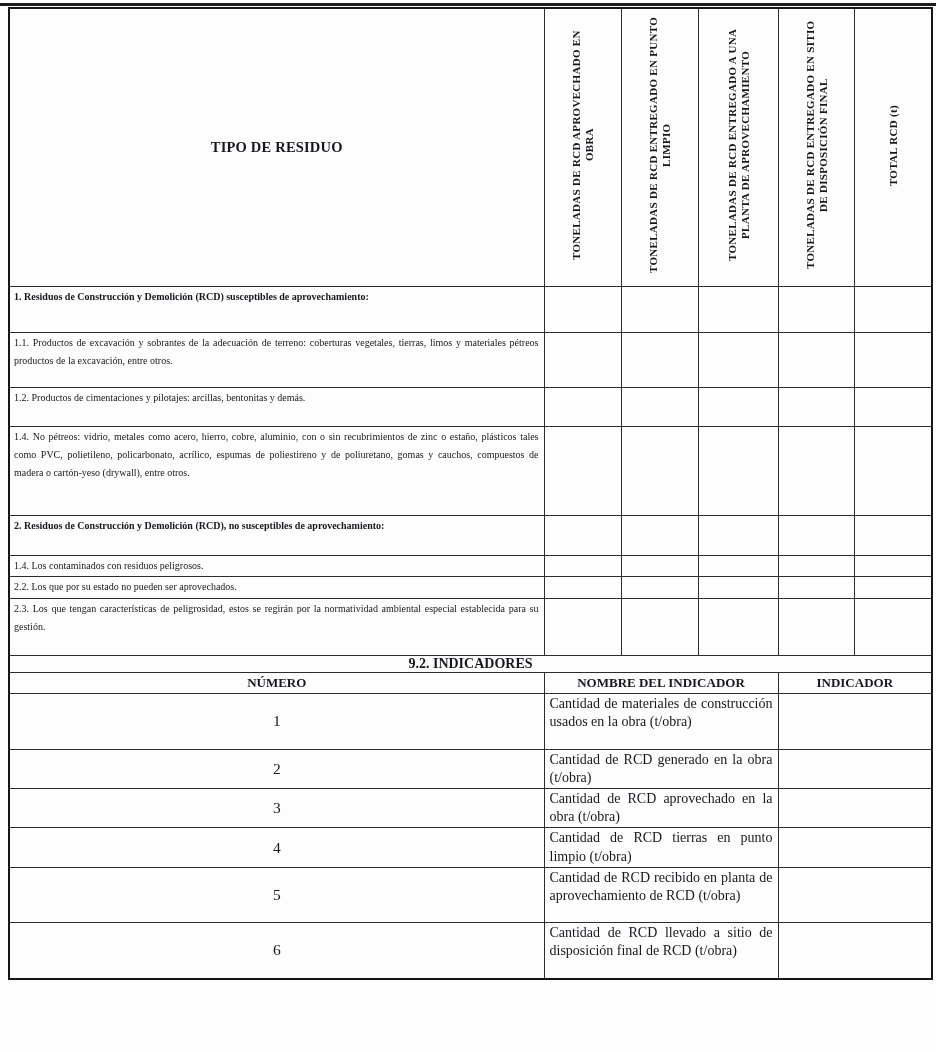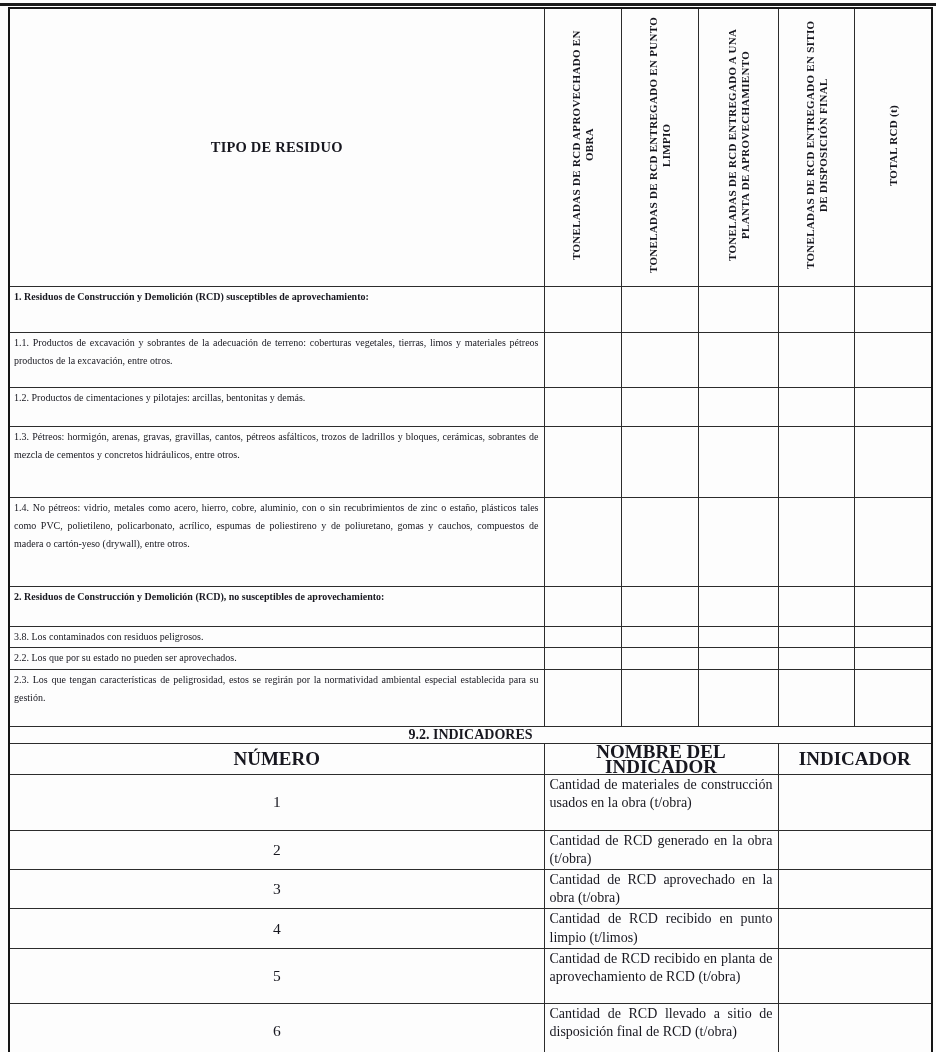--- a/index.html
+++ b/index.html
@@ -67,21 +67,21 @@
     font-size: 14px;
     line-height: 15px;
     padding: 0;
     vertical-align: middle;
   }
   
   .col-head {
     text-align: center;
     vertical-align: middle;
     font-weight: bold;
-    font-size: 19px;
+    font-size: 13px;
     line-height: 15px;
     padding: 0 2px;
   }
   
   .num-cell {
     text-align: center;
     vertical-align: middle;
     font-size: 15.5px;
   }
   .name-cell {
@@ -146,46 +146,38 @@
       <td></td>
     </tr>
     <tr style="height:39px;">
       <td class="label-cell">1.2. Productos de cimentaciones y pilotajes: arcillas, bentonitas y demás.</td>
       <td></td>
       <td></td>
       <td></td>
       <td></td>
       <td></td>
     </tr>
-    <tr style="height:71px;">
-      <td class="label-cell">1.3. Pétreos: hormigón, arenas, gravas, gravillas, cantos, pétreos asfálticos, trozos de ladrillos y bloques, cerámicas, sobrantes de mezcla de cementos y concretos hidráulicos, entre otros.</td>
-      <td></td>
-      <td></td>
-      <td></td>
-      <td></td>
-      <td></td>
-    </tr>
     <tr style="height:89px;">
       <td class="label-cell">1.4. No pétreos: vidrio, metales como acero, hierro, cobre, aluminio, con o sin recubrimientos de zinc o estaño, plásticos tales como PVC, polietileno, policarbonato, acrílico, espumas de poliestireno y de poliuretano, gomas y cauchos, compuestos de madera o cartón-yeso (drywall), entre otros.</td>
       <td></td>
       <td></td>
       <td></td>
       <td></td>
       <td></td>
     </tr>
     <tr class="bold-row" style="height:40px;">
       <td class="label-cell">2. Residuos de Construcción y Demolición (RCD), no susceptibles de aprovechamiento:</td>
       <td></td>
       <td></td>
       <td></td>
       <td></td>
       <td></td>
     </tr>
     <tr style="height:21px;">
-      <td class="label-cell">3.8. Los contaminados con residuos peligrosos.</td>
+      <td class="label-cell">1.4. Los contaminados con residuos peligrosos.</td>
       <td></td>
       <td></td>
       <td></td>
       <td></td>
       <td></td>
     </tr>
     <tr style="height:22px;">
       <td class="label-cell">2.2. Los que por su estado no pueden ser aprovechados.</td>
       <td></td>
       <td></td>
@@ -222,21 +214,21 @@
       <td class="name-cell" colspan="3">Cantidad de RCD generado en la obra (t/obra)</td>
       <td colspan="2"></td>
     </tr>
     <tr style="height:38px;">
       <td class="num-cell">3</td>
       <td class="name-cell" colspan="3">Cantidad de RCD aprovechado en la obra (t/obra)</td>
       <td colspan="2"></td>
     </tr>
     <tr style="height:38px;">
       <td class="num-cell">4</td>
-      <td class="name-cell" colspan="3">Cantidad de RCD recibido en punto limpio (t/limos)</td>
+      <td class="name-cell" colspan="3">Cantidad de RCD tierras en punto limpio (t/obra)</td>
       <td colspan="2"></td>
     </tr>
     <tr style="height:55px;">
       <td class="num-cell">5</td>
       <td class="name-cell" colspan="3">Cantidad de RCD recibido en planta de aprovechamiento de RCD (t/obra)</td>
       <td colspan="2"></td>
     </tr>
     <tr style="height:57px;">
       <td class="num-cell">6</td>
       <td class="name-cell" colspan="3">Cantidad de RCD llevado a sitio de disposición final de RCD (t/obra)</td>

